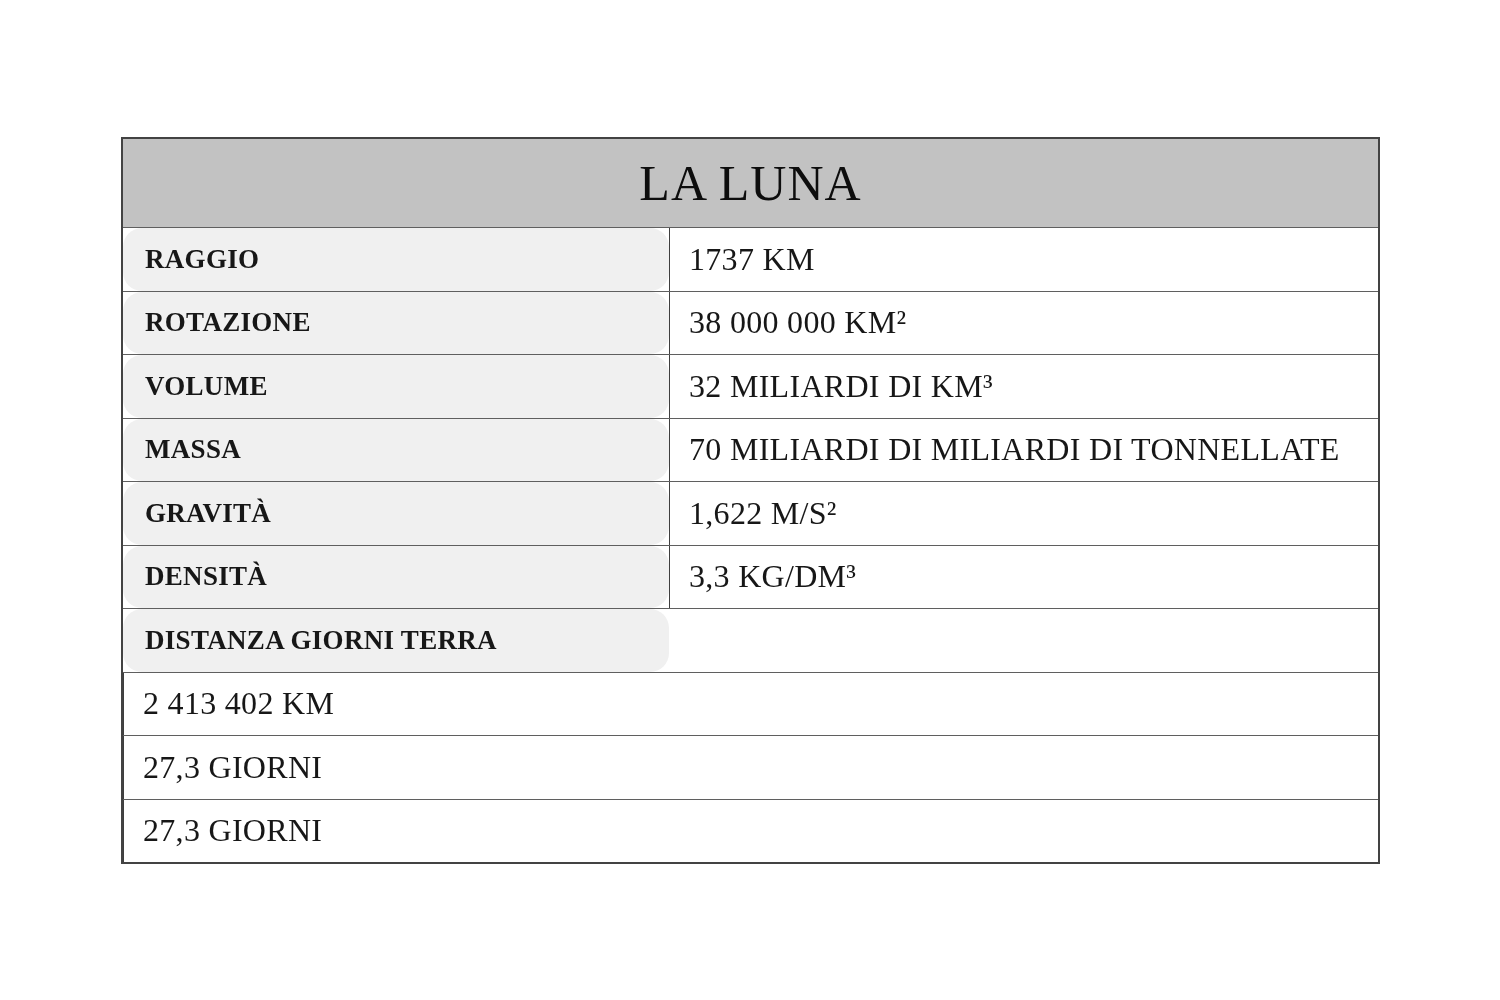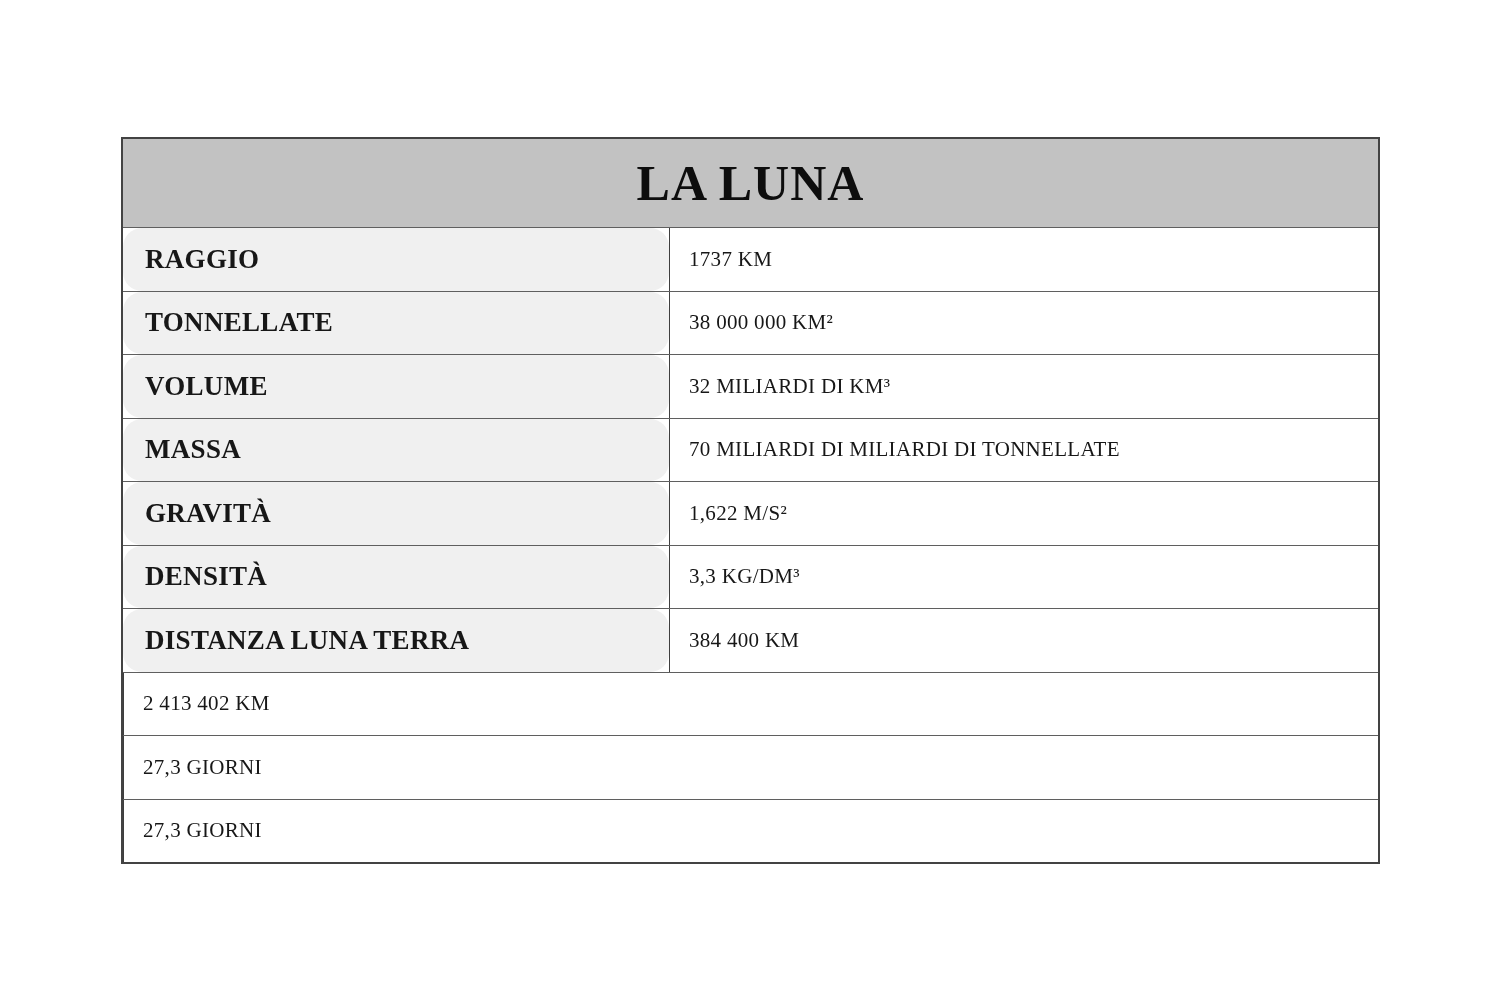--- a/index.html
+++ b/index.html
@@ -18,21 +18,21 @@
   }
   .table-header {
     height: 88px;
     background: #c2c2c2;
     display: flex;
     align-items: center;
     justify-content: center;
   }
   .table-title {
     font-size: 50px;
-    font-weight: bold;
+    font-weight: normal;
     letter-spacing: 1px;
     color: #0d0d0d;
   }
   .t-row {
     display: flex;
     height: 63.5px;
     border-top: 1px solid #5f5f5f;
   }
   .label-cell {
     width: 546px;
@@ -49,21 +49,21 @@
   }
   .value-cell {
     flex: 1;
     background: #ffffff;
     border-left: 1px solid #3f3f3f;
     display: flex;
     align-items: center;
     padding-left: 19px;
   }
   .value-cell .val {
-    font-size: 21px;
+    font-size: 32px;
     letter-spacing: 0.3px;
   }
 </style>
 </head>
 <body>
 
 <div class="table-wrap">
 
   <div class="table-header">
     <div class="table-title">LA LUNA</div>
@@ -73,21 +73,21 @@
     <div class="label-cell">
       <span class="lbl">RAGGIO</span>
     </div>
     <div class="value-cell">
       <span class="val">1737 KM</span>
     </div>
   </div>
 
   <div class="t-row">
     <div class="label-cell">
-      <span class="lbl">TONNELLATE</span>
+      <span class="lbl">ROTAZIONE</span>
     </div>
     <div class="value-cell">
       <span class="val">38 000 000 KM²</span>
     </div>
   </div>
 
   <div class="t-row">
     <div class="label-cell">
       <span class="lbl">VOLUME</span>
     </div>
@@ -118,24 +118,21 @@
     <div class="label-cell">
       <span class="lbl">DENSITÀ</span>
     </div>
     <div class="value-cell">
       <span class="val">3,3 KG/DM³</span>
     </div>
   </div>
 
   <div class="t-row">
     <div class="label-cell">
-      <span class="lbl">DISTANZA LUNA TERRA</span>
-    </div>
-    <div class="value-cell">
-      <span class="val">384 400 KM</span>
+      <span class="lbl">DISTANZA GIORNI TERRA</span>
     </div>
   </div>
 
   <div class="t-row">
     <div class="value-cell">
       <span class="val">2 413 402 KM</span>
     </div>
   </div>
 
   <div class="t-row">

